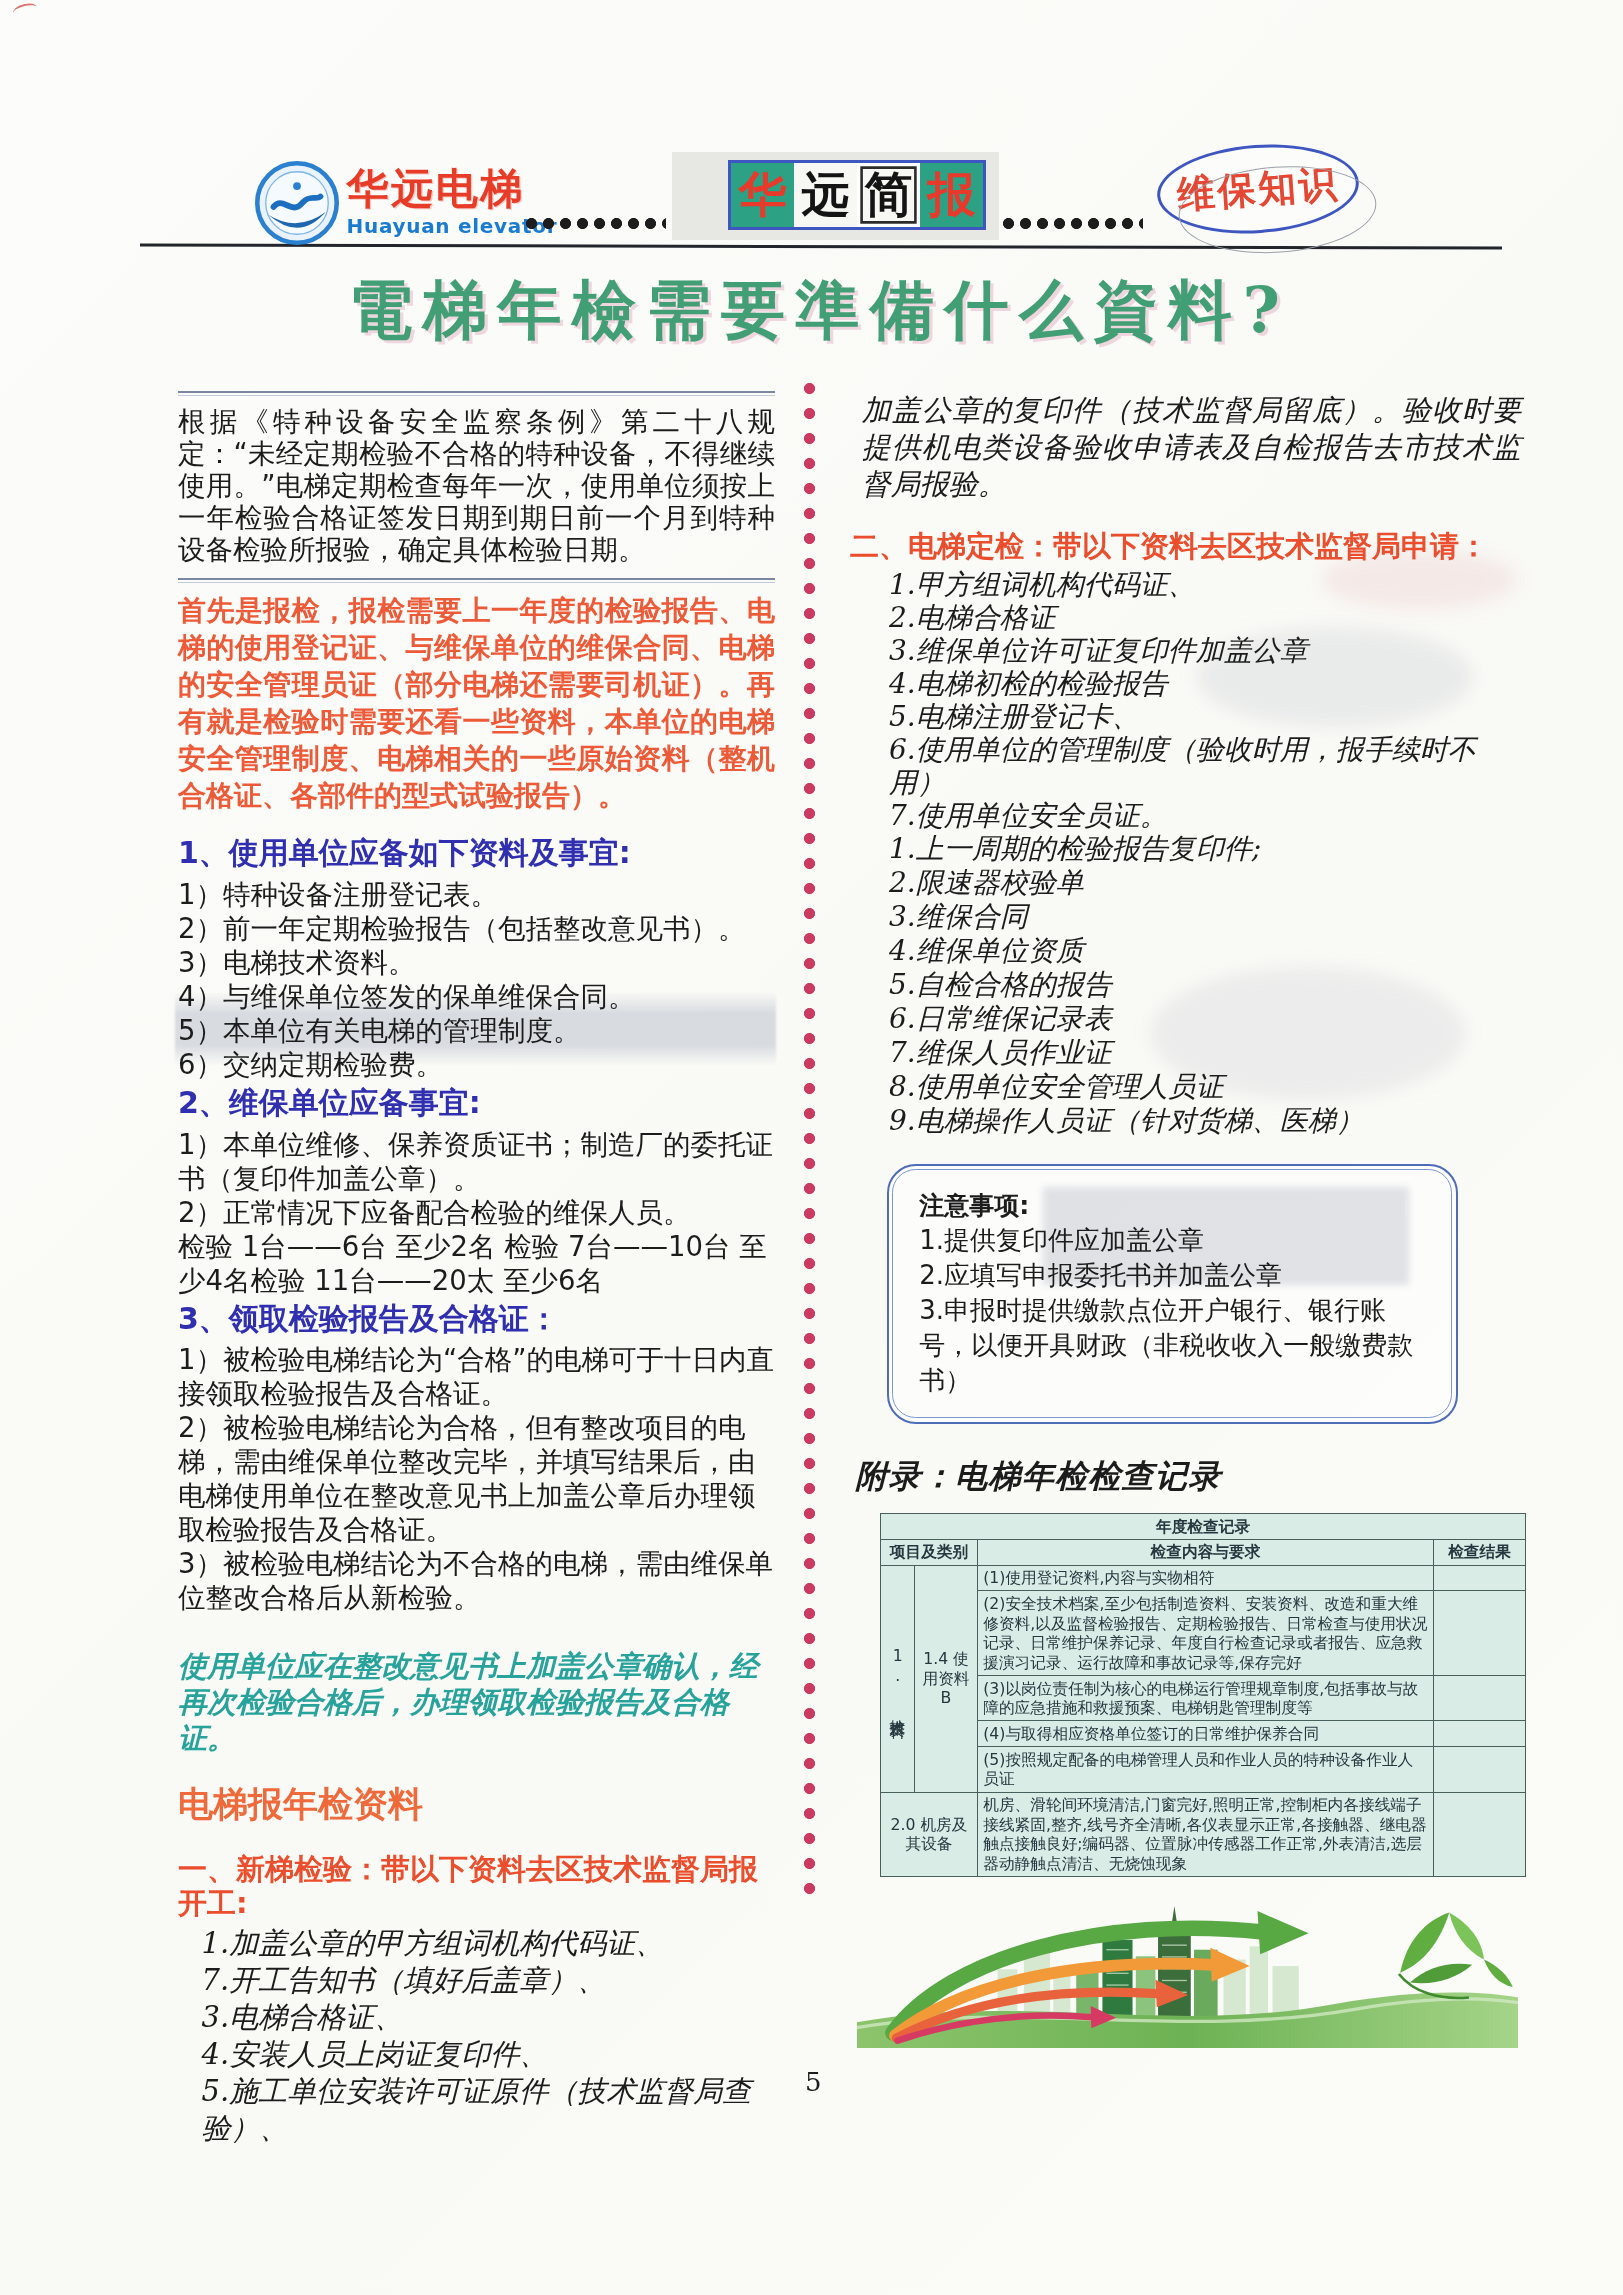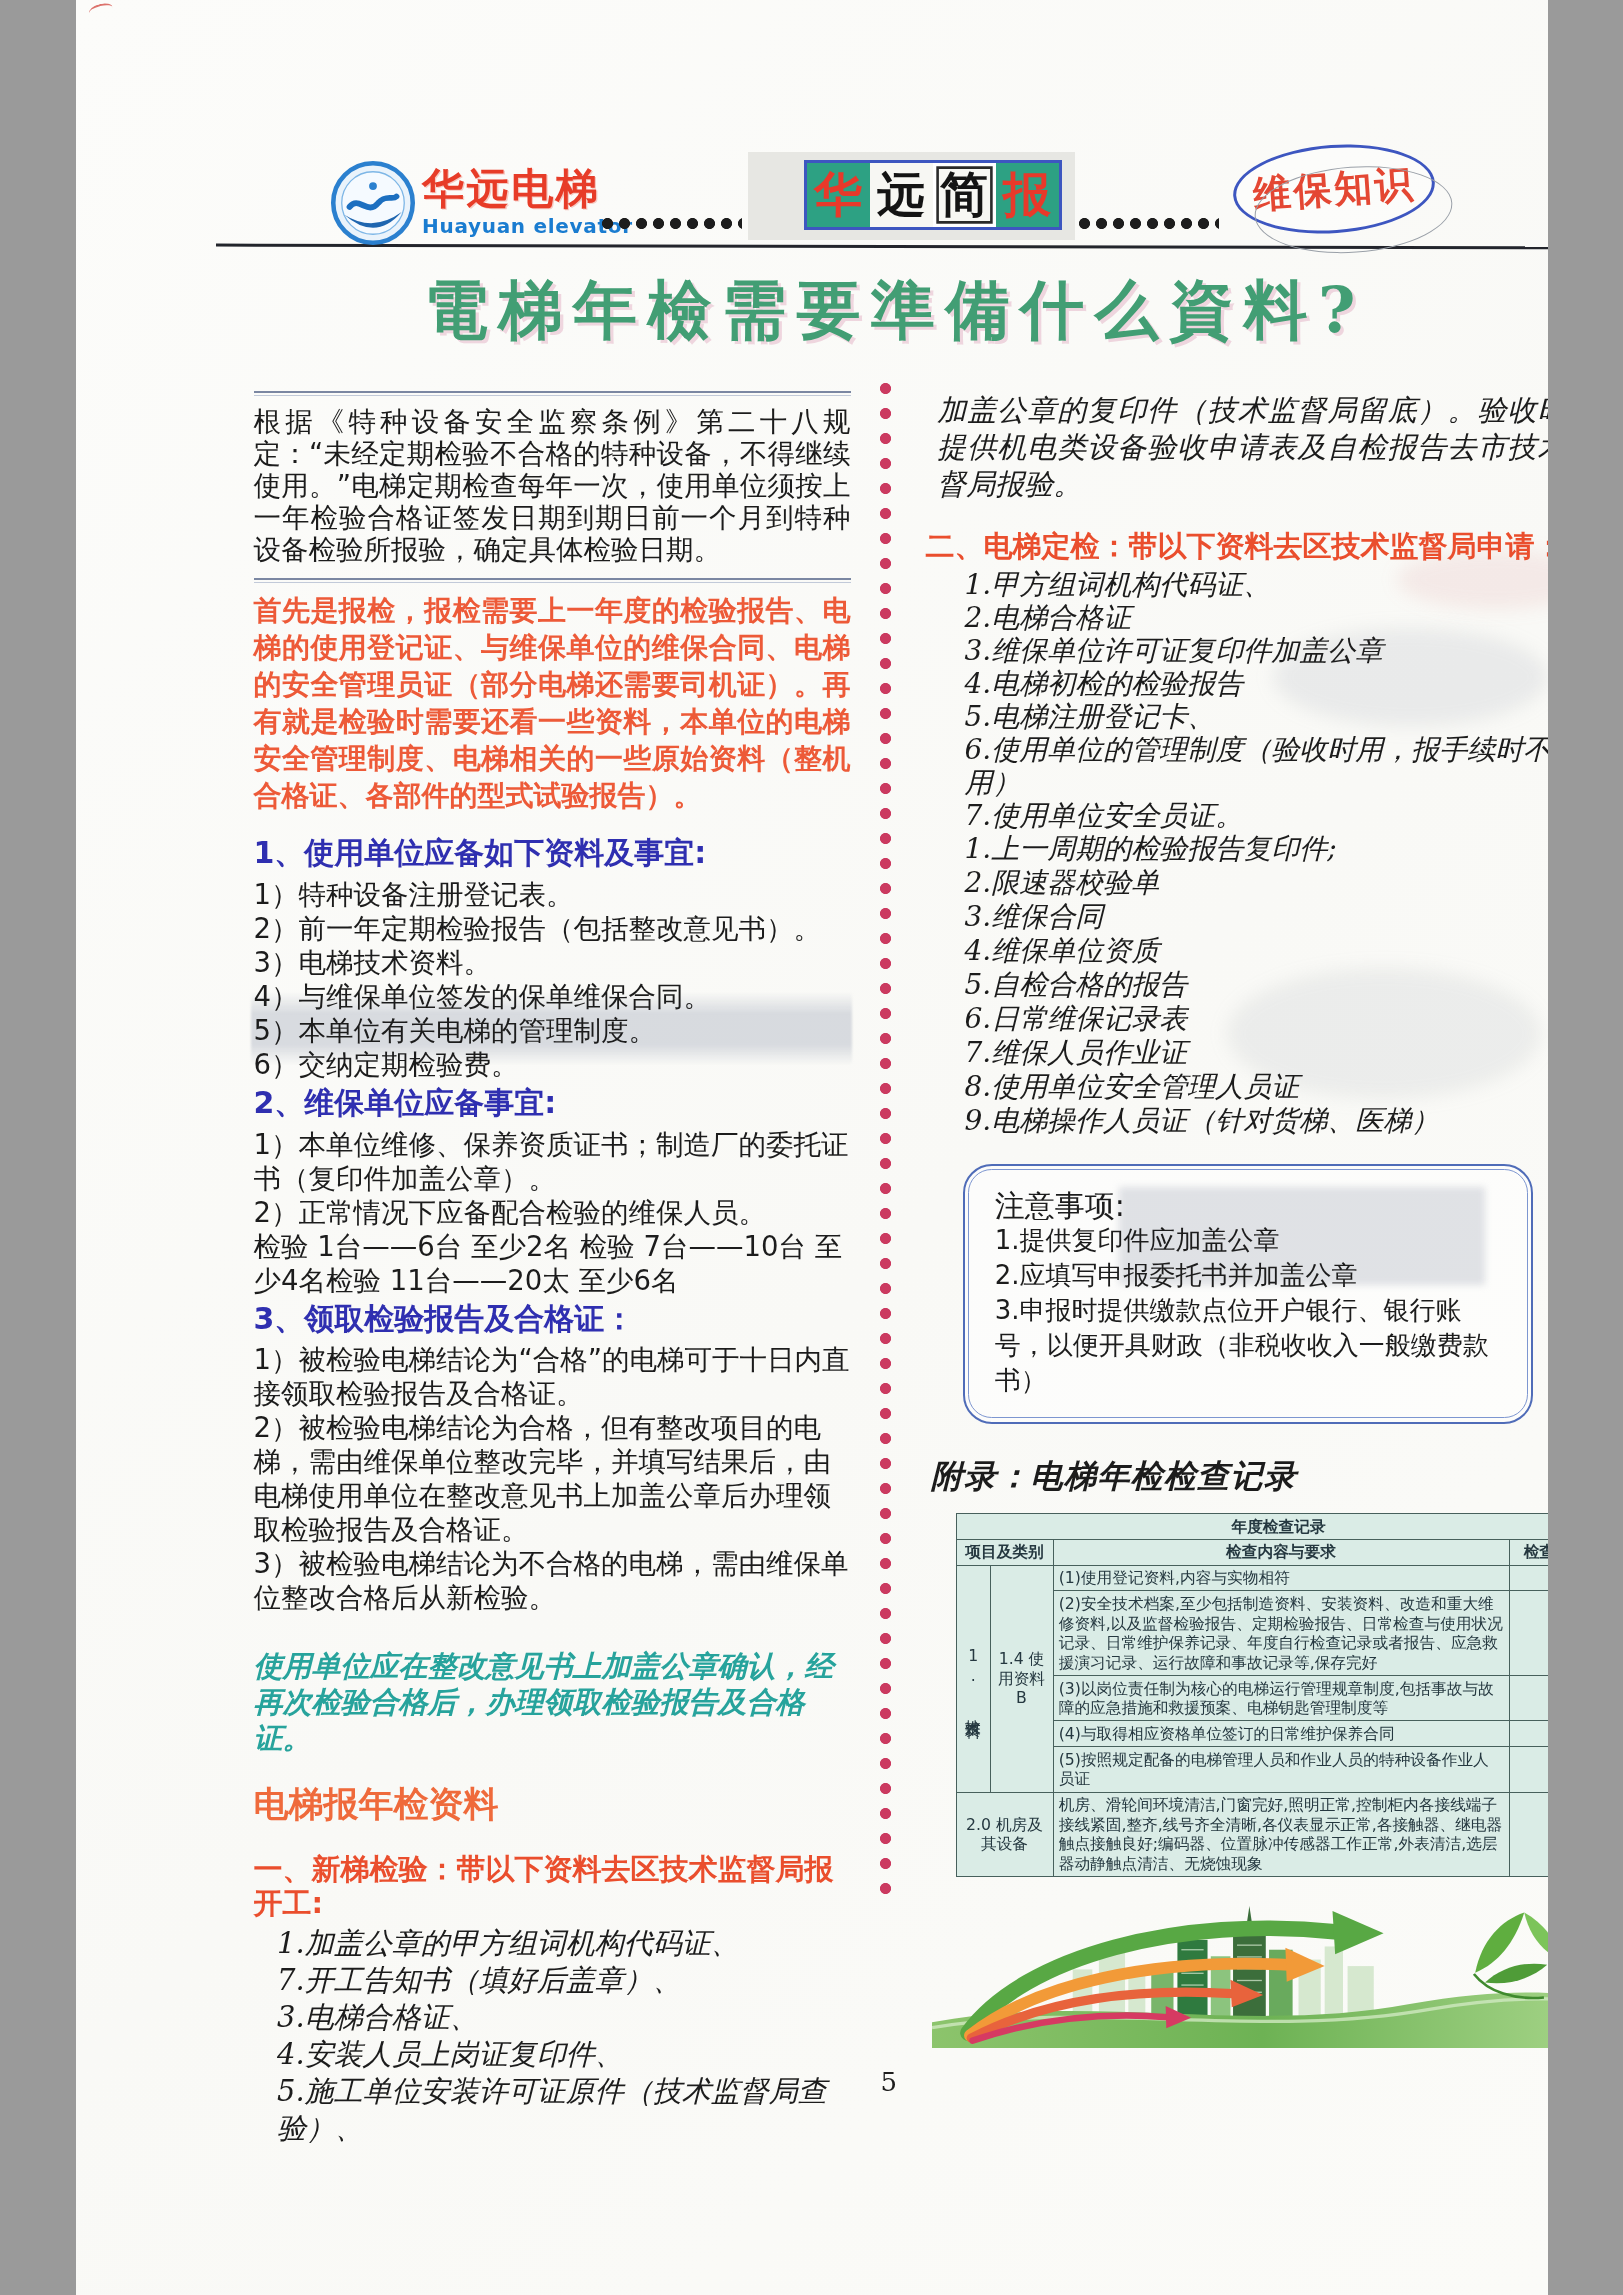--- a/index.html
+++ b/index.html
@@ -1,17 +1,17 @@
 <!DOCTYPE html>
 <html style="font-size:10.5px"><head>
 <meta charset="utf-8">
 <title>page</title>
 <style>
   html,body{margin:0;padding:0;background:#9a9a9a;}
-  .page{position:relative;width:1472px;height:2295px;margin:0 auto;overflow:hidden;
+  .page{position:relative;width:1623px;height:2295px;margin:0 auto;overflow:hidden;
         background:linear-gradient(135deg,#fcfcfa 0%,#f9f9f6 55%,#fbfbf8 100%);
         font-family:"DejaVu Sans",sans-serif;color:#1c1c1c;}
   
   .corner-mark{position:absolute;left:13px;top:3.9px;width:23.6px;height:10.5px;
         border-top:2.6px solid #cc2a22;border-radius:50%;transform:rotate(-14deg);opacity:.65;}
   .bleed-band{position:absolute;left:175px;top:992px;width:601px;height:73px;z-index:1;
         background:linear-gradient(180deg,rgba(190,194,204,0) 0%,rgba(182,188,200,.5) 30%,
         rgba(182,188,200,.5) 72%,rgba(190,194,204,0) 100%);filter:blur(1.3px);}
   .bleed-blob{position:absolute;border-radius:50%;filter:blur(9.2px);z-index:0;}
   .blob1{left:1197px;top:628px;width:275px;height:98px;background:rgba(140,146,160,.14);}
@@ -72,21 +72,21 @@
   .r-par{font-size:29px;line-height:37px;margin:0 0 26px 0;padding-left:11.8px;text-align:justify;}
   .r-item{font-size:28px;line-height:33px;padding-left:39px;}
   .r-item2{font-size:28px;line-height:34px;padding-left:39px;}
   .red-heading{font-size:29px;line-height:33px;font-weight:bold;color:#ea4e2d;margin:19.6px 0 9.2px 0;}
   
   .note-box{margin:26px 0 0 37px;width:560px;border:2px solid #4f6cb8;border-radius:29px;
         padding:3.3px;background:rgba(255,255,255,.5);}
   .note-inner{border:1.3px solid #7d96d0;border-radius:23.6px;padding:18.3px 26px 19.6px 26px;position:relative;}
   .note-smudge{position:absolute;left:150px;top:17px;width:366px;height:98px;
         background:rgba(170,176,188,.35);filter:blur(3.9px);}
-  .note-heading{font-size:30px;font-weight:normal;line-height:34px;position:relative;}
+  .note-heading{font-size:25px;font-weight:bold;line-height:34px;position:relative;}
   .note-item{font-size:26px;line-height:35px;position:relative;}
   .appendix-title{font-size:32px;font-weight:bold;font-style:italic;margin:31px 0 14.4px 5.2px;
         font-family:"DejaVu Serif",serif;letter-spacing:1.3px;}
   
   .check-table{border-collapse:collapse;width:644px;table-layout:fixed;margin-left:30px;
         background:#daece6;color:#253840;}
   .check-table td{border:1.3px solid #47605c;padding:2.6px 5.2px;font-size:15.7px;line-height:19.6px;
         vertical-align:middle;}
   .t-title{text-align:center;font-weight:bold;font-size:17px;border-bottom-width:1.3px;padding:5.2px;}
   .t-head{text-align:center;font-weight:bold;font-size:16.4px;padding:6.5px 2.6px;}

